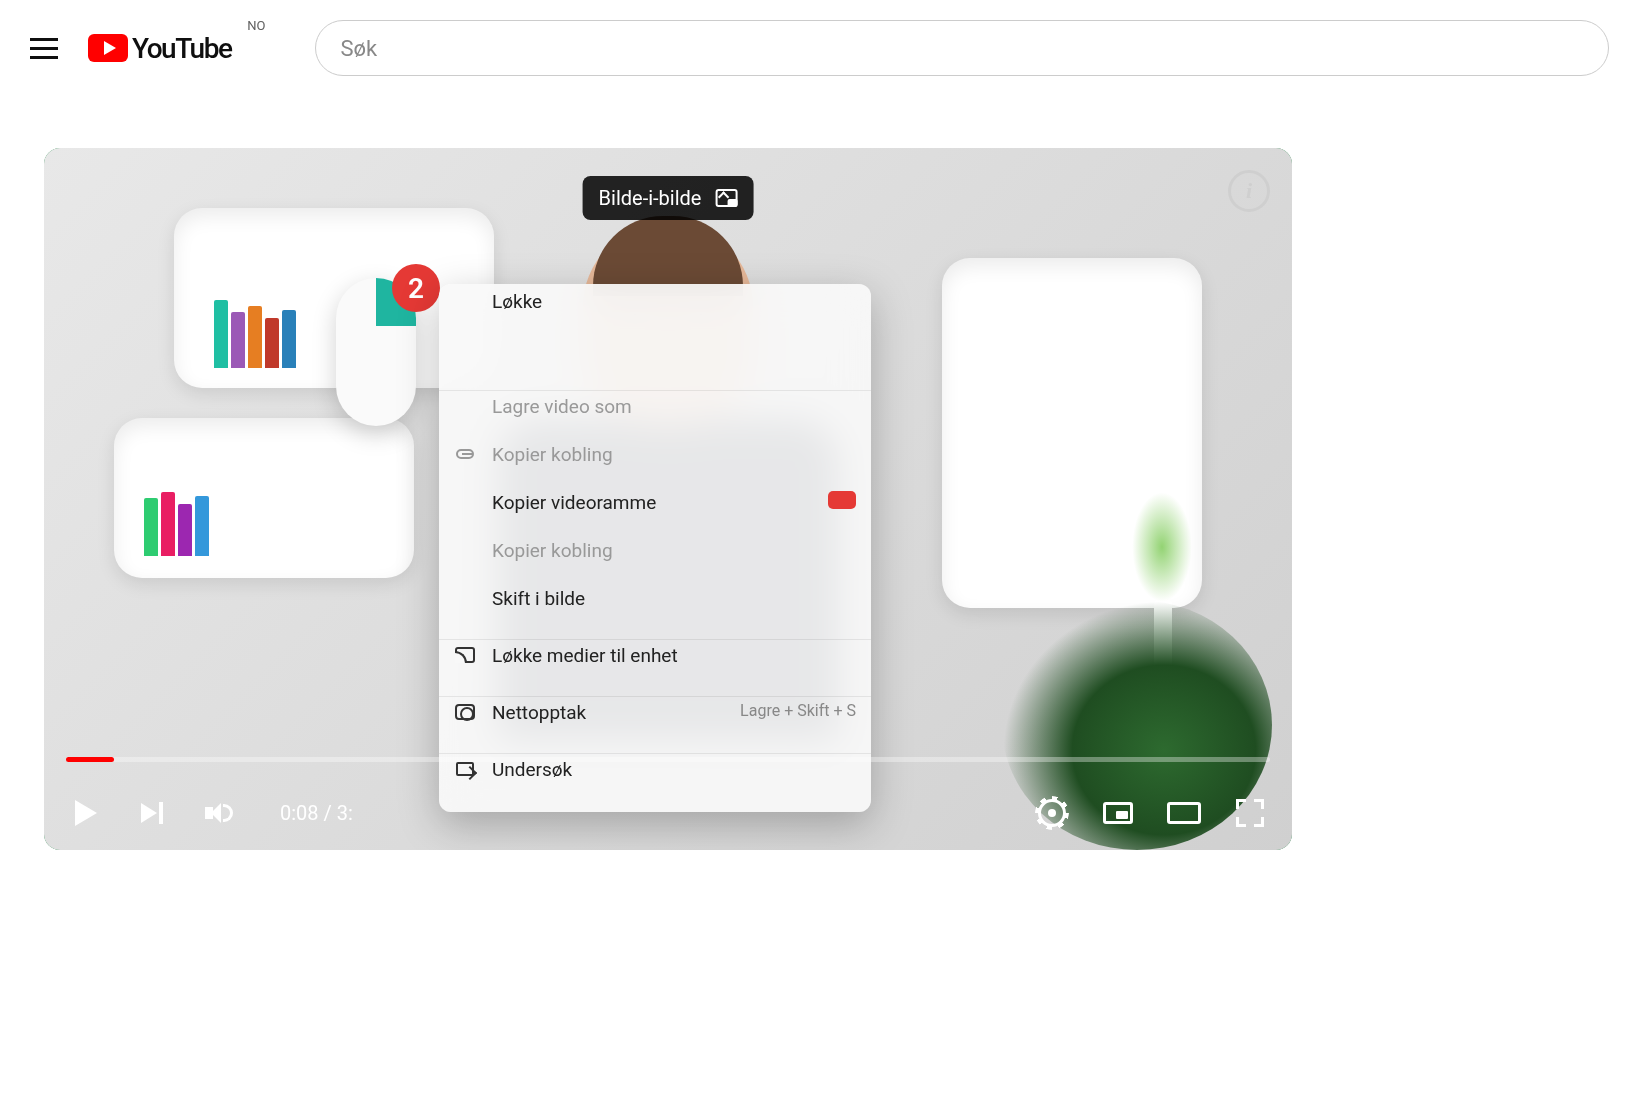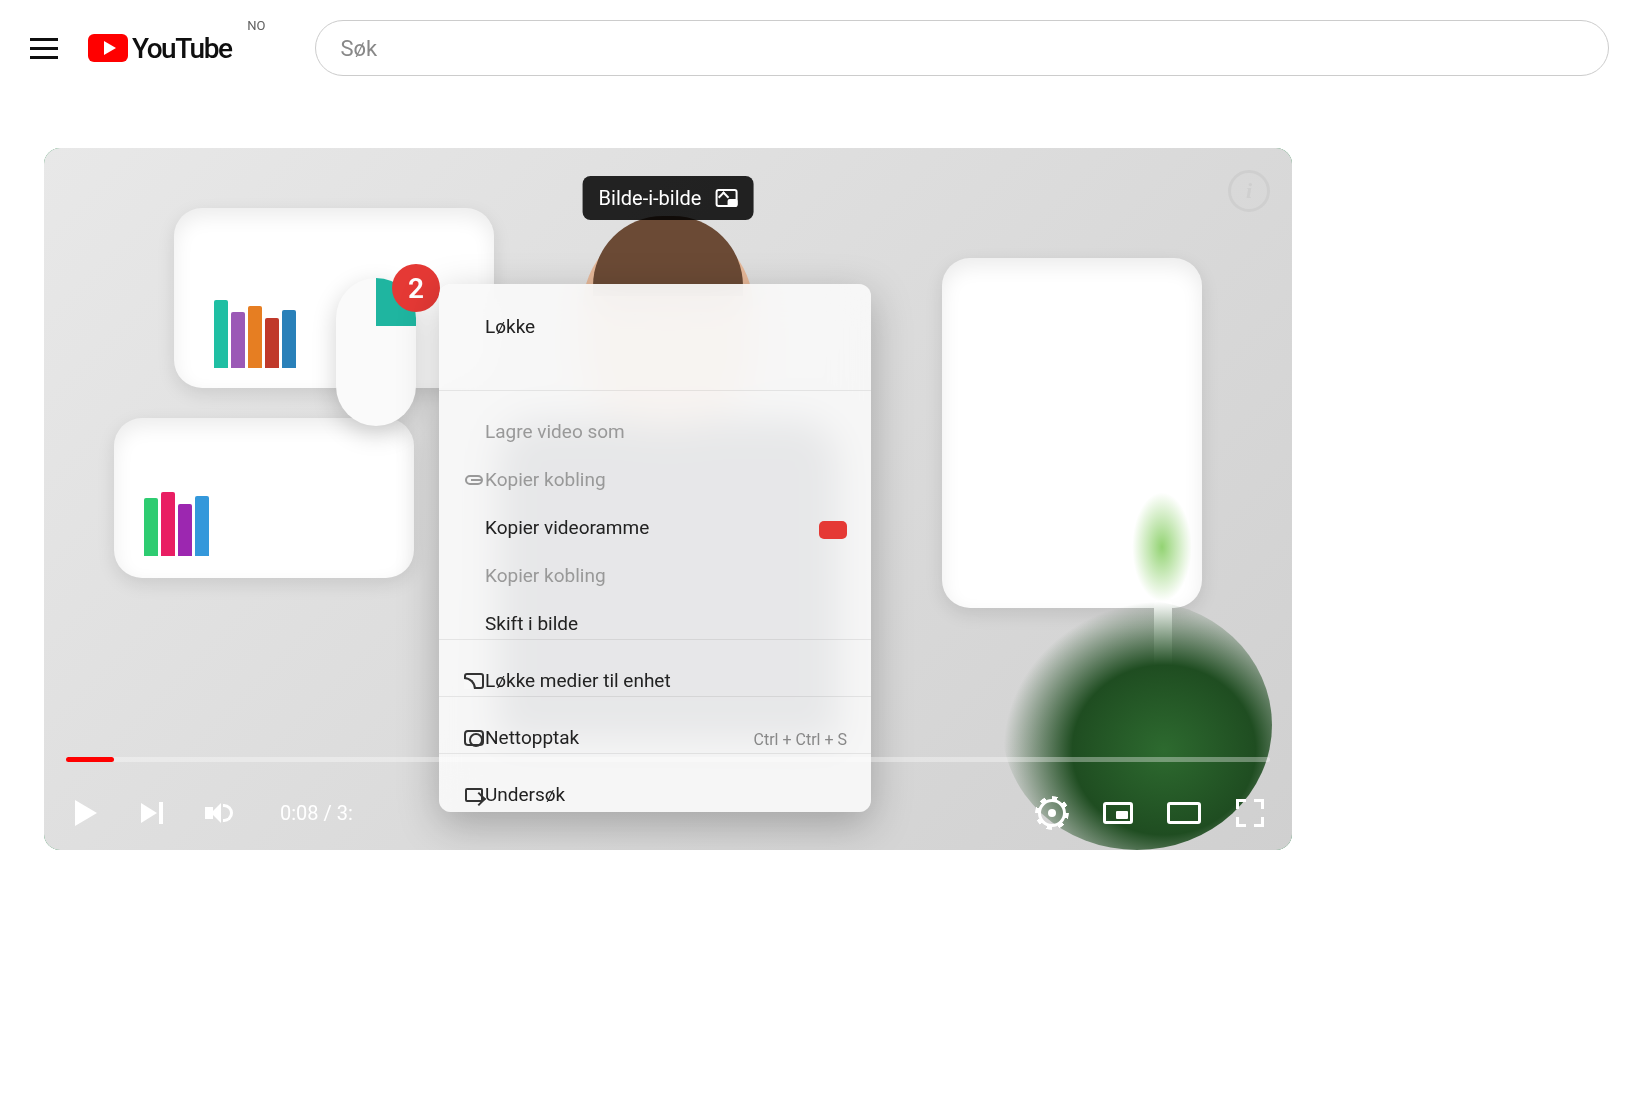--- a/index.html
+++ b/index.html
@@ -41,21 +41,21 @@
 .torso{width:340px;height:320px;background:#1a2333;border-radius:40px 40px 0 0;margin:-6px auto 0}
 .info-btn{position:absolute;top:22px;right:22px;width:42px;height:42px;border:3px solid #cfcfcf;border-radius:50%;display:flex;align-items:center;justify-content:center;color:#cfcfcf;font-size:22px;font-weight:700;font-style:italic;font-family:Georgia,serif;cursor:pointer}
 .pip-badge{position:absolute;top:28px;left:50%;transform:translateX(-50%);background:rgba(0,0,0,.85);color:#fff;padding:10px 16px;border-radius:8px;display:flex;align-items:center;gap:14px;font-size:20px}
 .pip-icon{width:22px;height:18px;border:2px solid #fff;border-radius:3px;position:relative}
 .pip-icon::after{content:"";position:absolute;right:-2px;bottom:-2px;width:10px;height:8px;background:#fff;border-radius:2px}
 .pip-arrow{position:absolute;left:2px;top:2px;width:8px;height:8px;border-left:2px solid #fff;border-top:2px solid #fff;transform:rotate(45deg)}
 .mouse-ind{position:absolute;left:292px;top:130px;width:80px;height:148px;background:#fafafa;border-radius:44px;box-shadow:0 8px 24px rgba(0,0,0,.18)}
 .mouse-ind::before{content:"";position:absolute;top:0;right:0;width:40px;height:48px;background:#1fb5a0;border-radius:0 44px 0 0}
 .mouse-badge{position:absolute;top:-14px;right:-24px;width:48px;height:48px;background:#e53935;border-radius:50%;color:#fff;font-size:28px;font-weight:600;display:flex;align-items:center;justify-content:center}
 .ctx-menu{position:absolute;left:395px;top:136px;width:432px;background:rgba(248,248,248,.92);backdrop-filter:blur(18px);border-radius:12px;box-shadow:0 12px 40px rgba(0,0,0,.25);padding:6px 0;overflow:hidden}
-.ctx-item{display:flex;align-items:flex-end;height:48px;padding:0 24px;font-size:19px;color:#222;cursor:pointer;}
+.ctx-item{display:flex;align-items:flex-start;height:48px;padding:0 15px;font-size:19px;color:#222;cursor:pointer;gap:16px}
 .ctx-item.disabled{color:#999}
 .ctx-item .mi-icon{width:22px;height:22px;display:flex;align-items:center;justify-content:center;flex-shrink:0}
 .ctx-item .mi-label{flex:1}
 .ctx-item .mi-shortcut{font-size:16px;color:#888}
 .ctx-sep{height:1px;background:rgba(0,0,0,.08);margin:4px 0}
 .red-dot{width:28px;height:18px;background:#e53935;border-radius:5px;flex-shrink:0;margin-left:20px}
 .ic-tab{width:18px;height:14px;border:2px solid #999;border-radius:3px;position:relative}
 .ic-tab::before{content:"";position:absolute;top:-5px;left:3px;width:14px;height:4px;border:2px solid #999;border-bottom:none;border-radius:3px 3px 0 0}
 .ic-link{width:18px;height:10px;border:2px solid #999;border-radius:6px;position:relative}
 .ic-link::after{content:"";position:absolute;left:4px;top:2px;width:10px;height:2px;background:#999}
@@ -195,21 +195,21 @@
           <div class="ic-cast"></div>
         </div>
         <div class="mi-label">Løkke medier til enhet</div>
       </div>
       <div class="ctx-sep"></div>
       <div class="ctx-item">
         <div class="mi-icon">
           <div class="ic-cam"></div>
         </div>
         <div class="mi-label">Nettopptak</div>
-        <div class="mi-shortcut">Ctrl + Ctrl + S</div>
+        <div class="mi-shortcut">Lagre + Skift + S</div>
       </div>
       <div class="ctx-sep"></div>
       <div class="ctx-item">
         <div class="mi-icon">
           <div class="ic-eye"></div>
         </div>
         <div class="mi-label">Undersøk</div>
       </div>
     </div>
 

